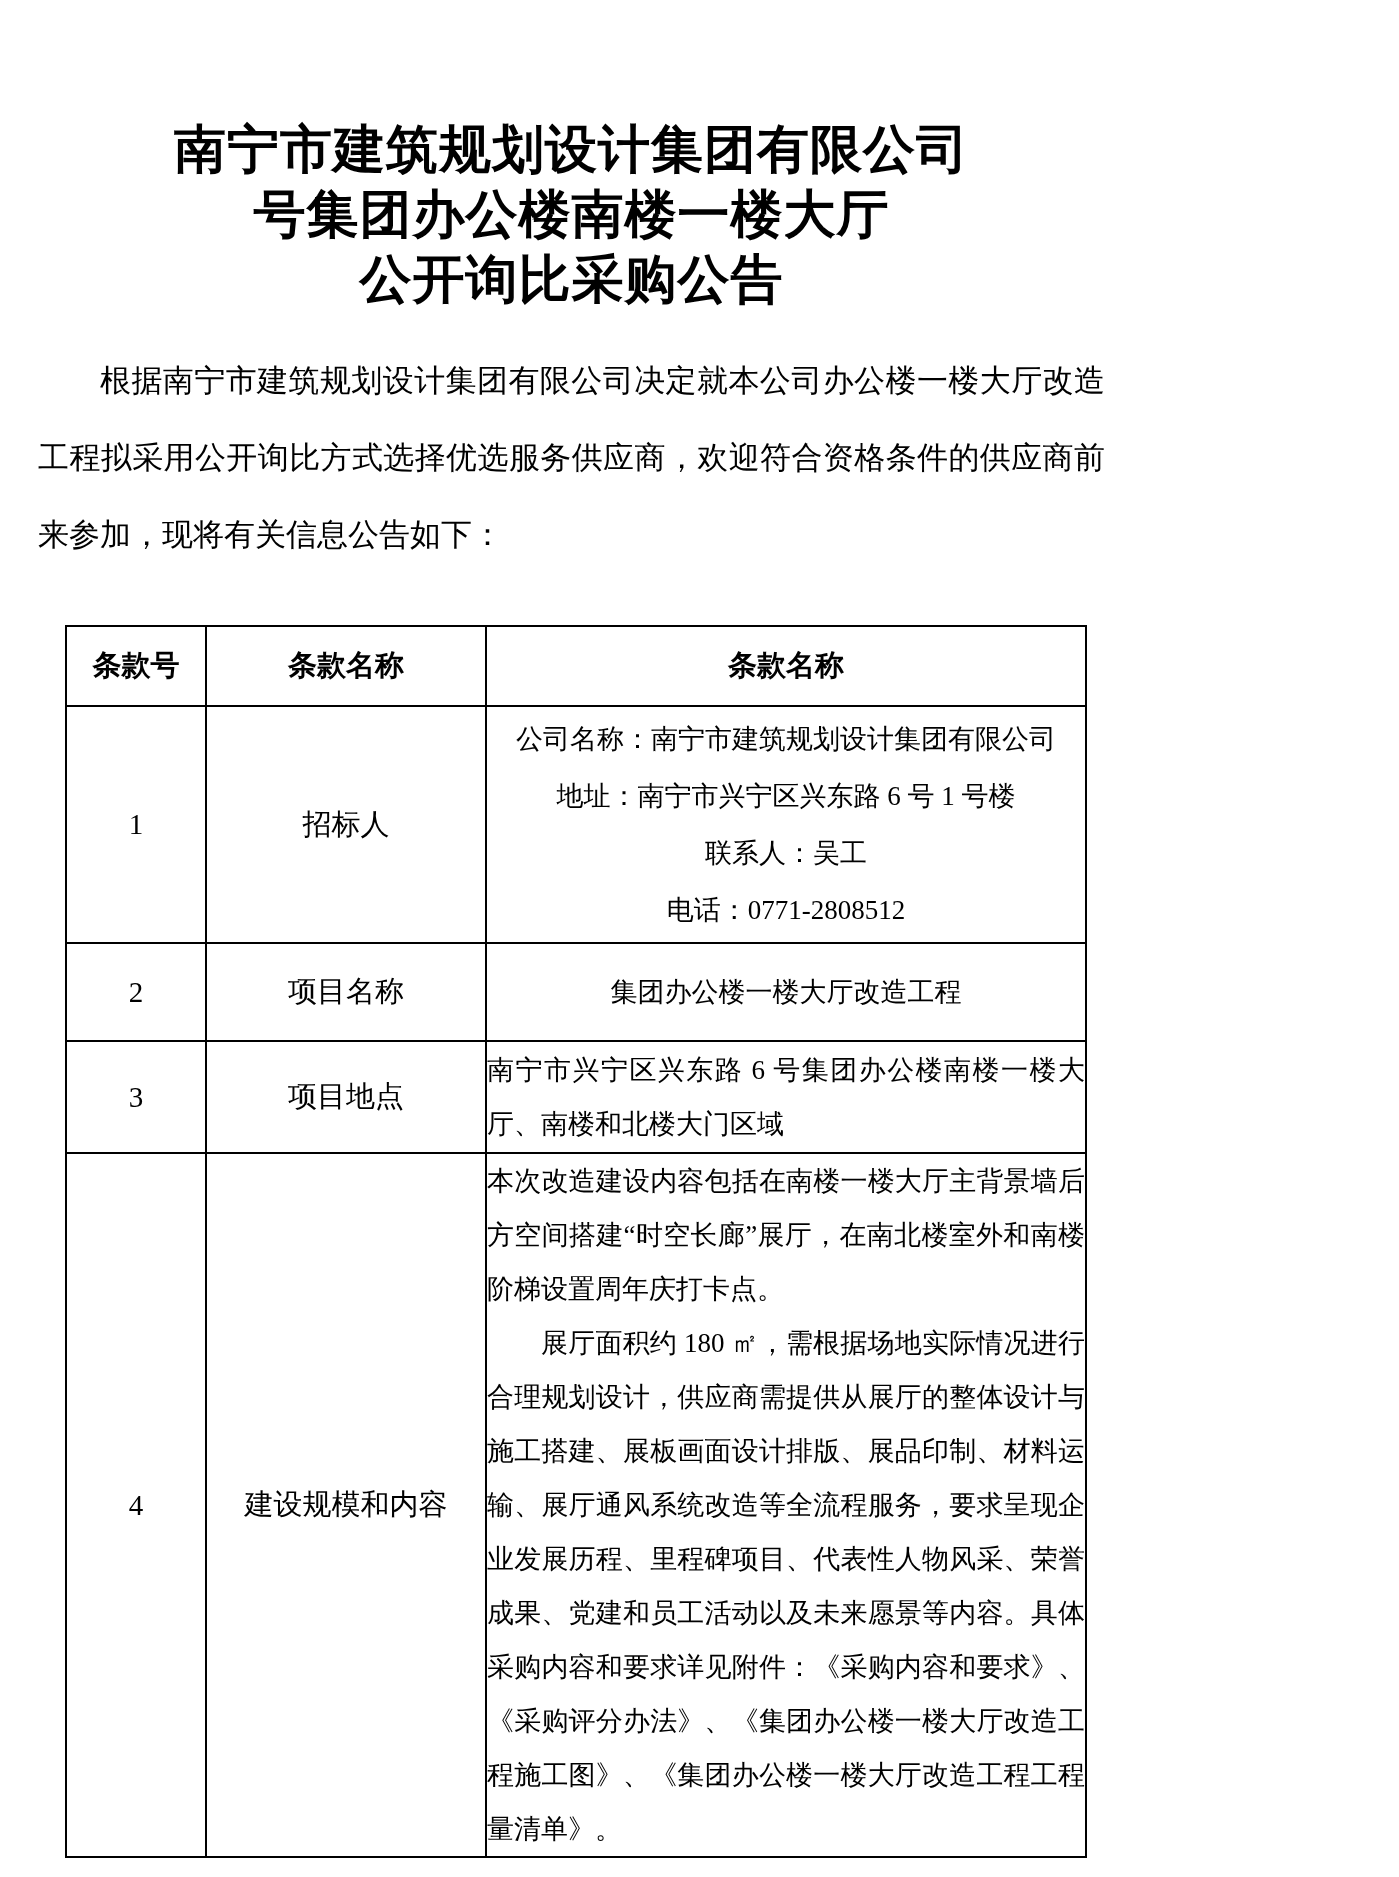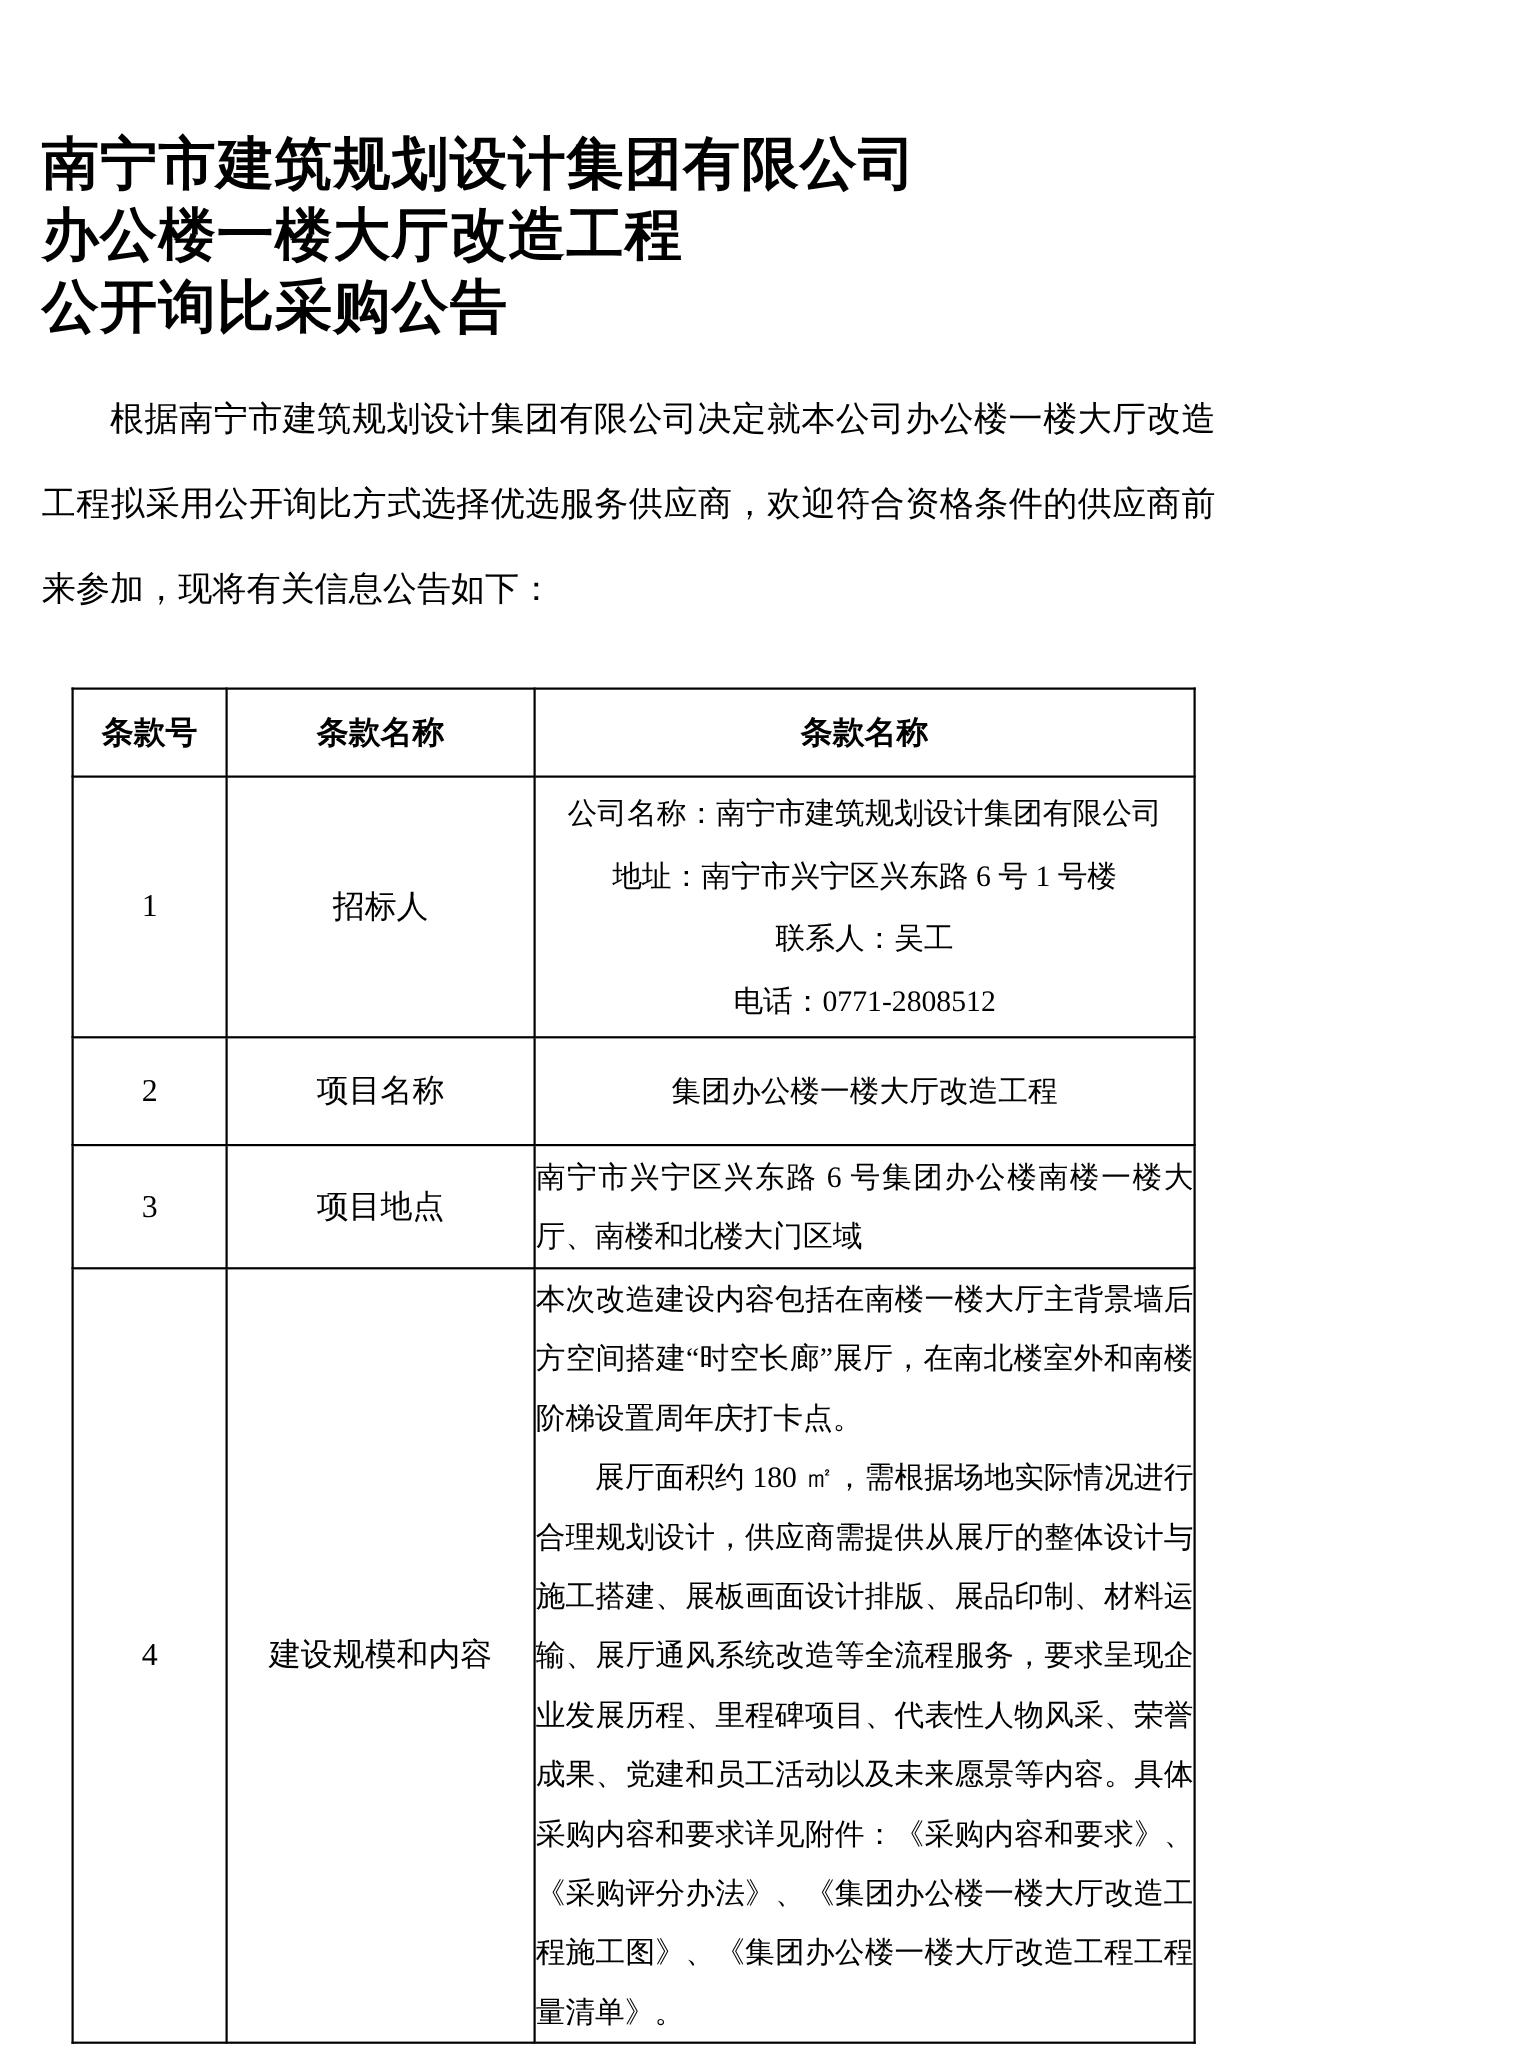--- a/index.html
+++ b/index.html
@@ -14,20 +14,21 @@
     background: #ffffff;
     overflow: hidden;
     font-family: "Liberation Serif", "DejaVu Serif", serif;
     color: #000000;
   }
   .title-block {
     position: absolute;
     left: 38px;
     top: 82px;
     width: 1067px;
+    text-align: center;
     font-weight: bold;
     font-size: 52px;
     line-height: 65px;
     letter-spacing: 1px;
   }
   .title-line { display: block; }
   .intro {
     position: absolute;
     left: 38px;
     top: 342px;
@@ -89,21 +90,21 @@
     text-indent: 54px;
   }
 </style>
 </head>
 <body>
 
 <div class="page">
 
   <h1 class="title-block">
     <span class="title-line">南宁市建筑规划设计集团有限公司</span>
-    <span class="title-line">办公楼一楼大厅改造工程</span>
+    <span class="title-line">号集团办公楼南楼一楼大厅</span>
     <span class="title-line">公开询比采购公告</span>
   </h1>
 
   <p class="intro">根据南宁市建筑规划设计集团有限公司决定就本公司办公楼一楼大厅改造工程拟采用公开询比方式选择优选服务供应商，欢迎符合资格条件的供应商前来参加，现将有关信息公告如下：</p>
 
   <table class="terms-table">
     <colgroup>
       <col style="width:140px">
       <col style="width:280px">
       <col style="width:600px">

